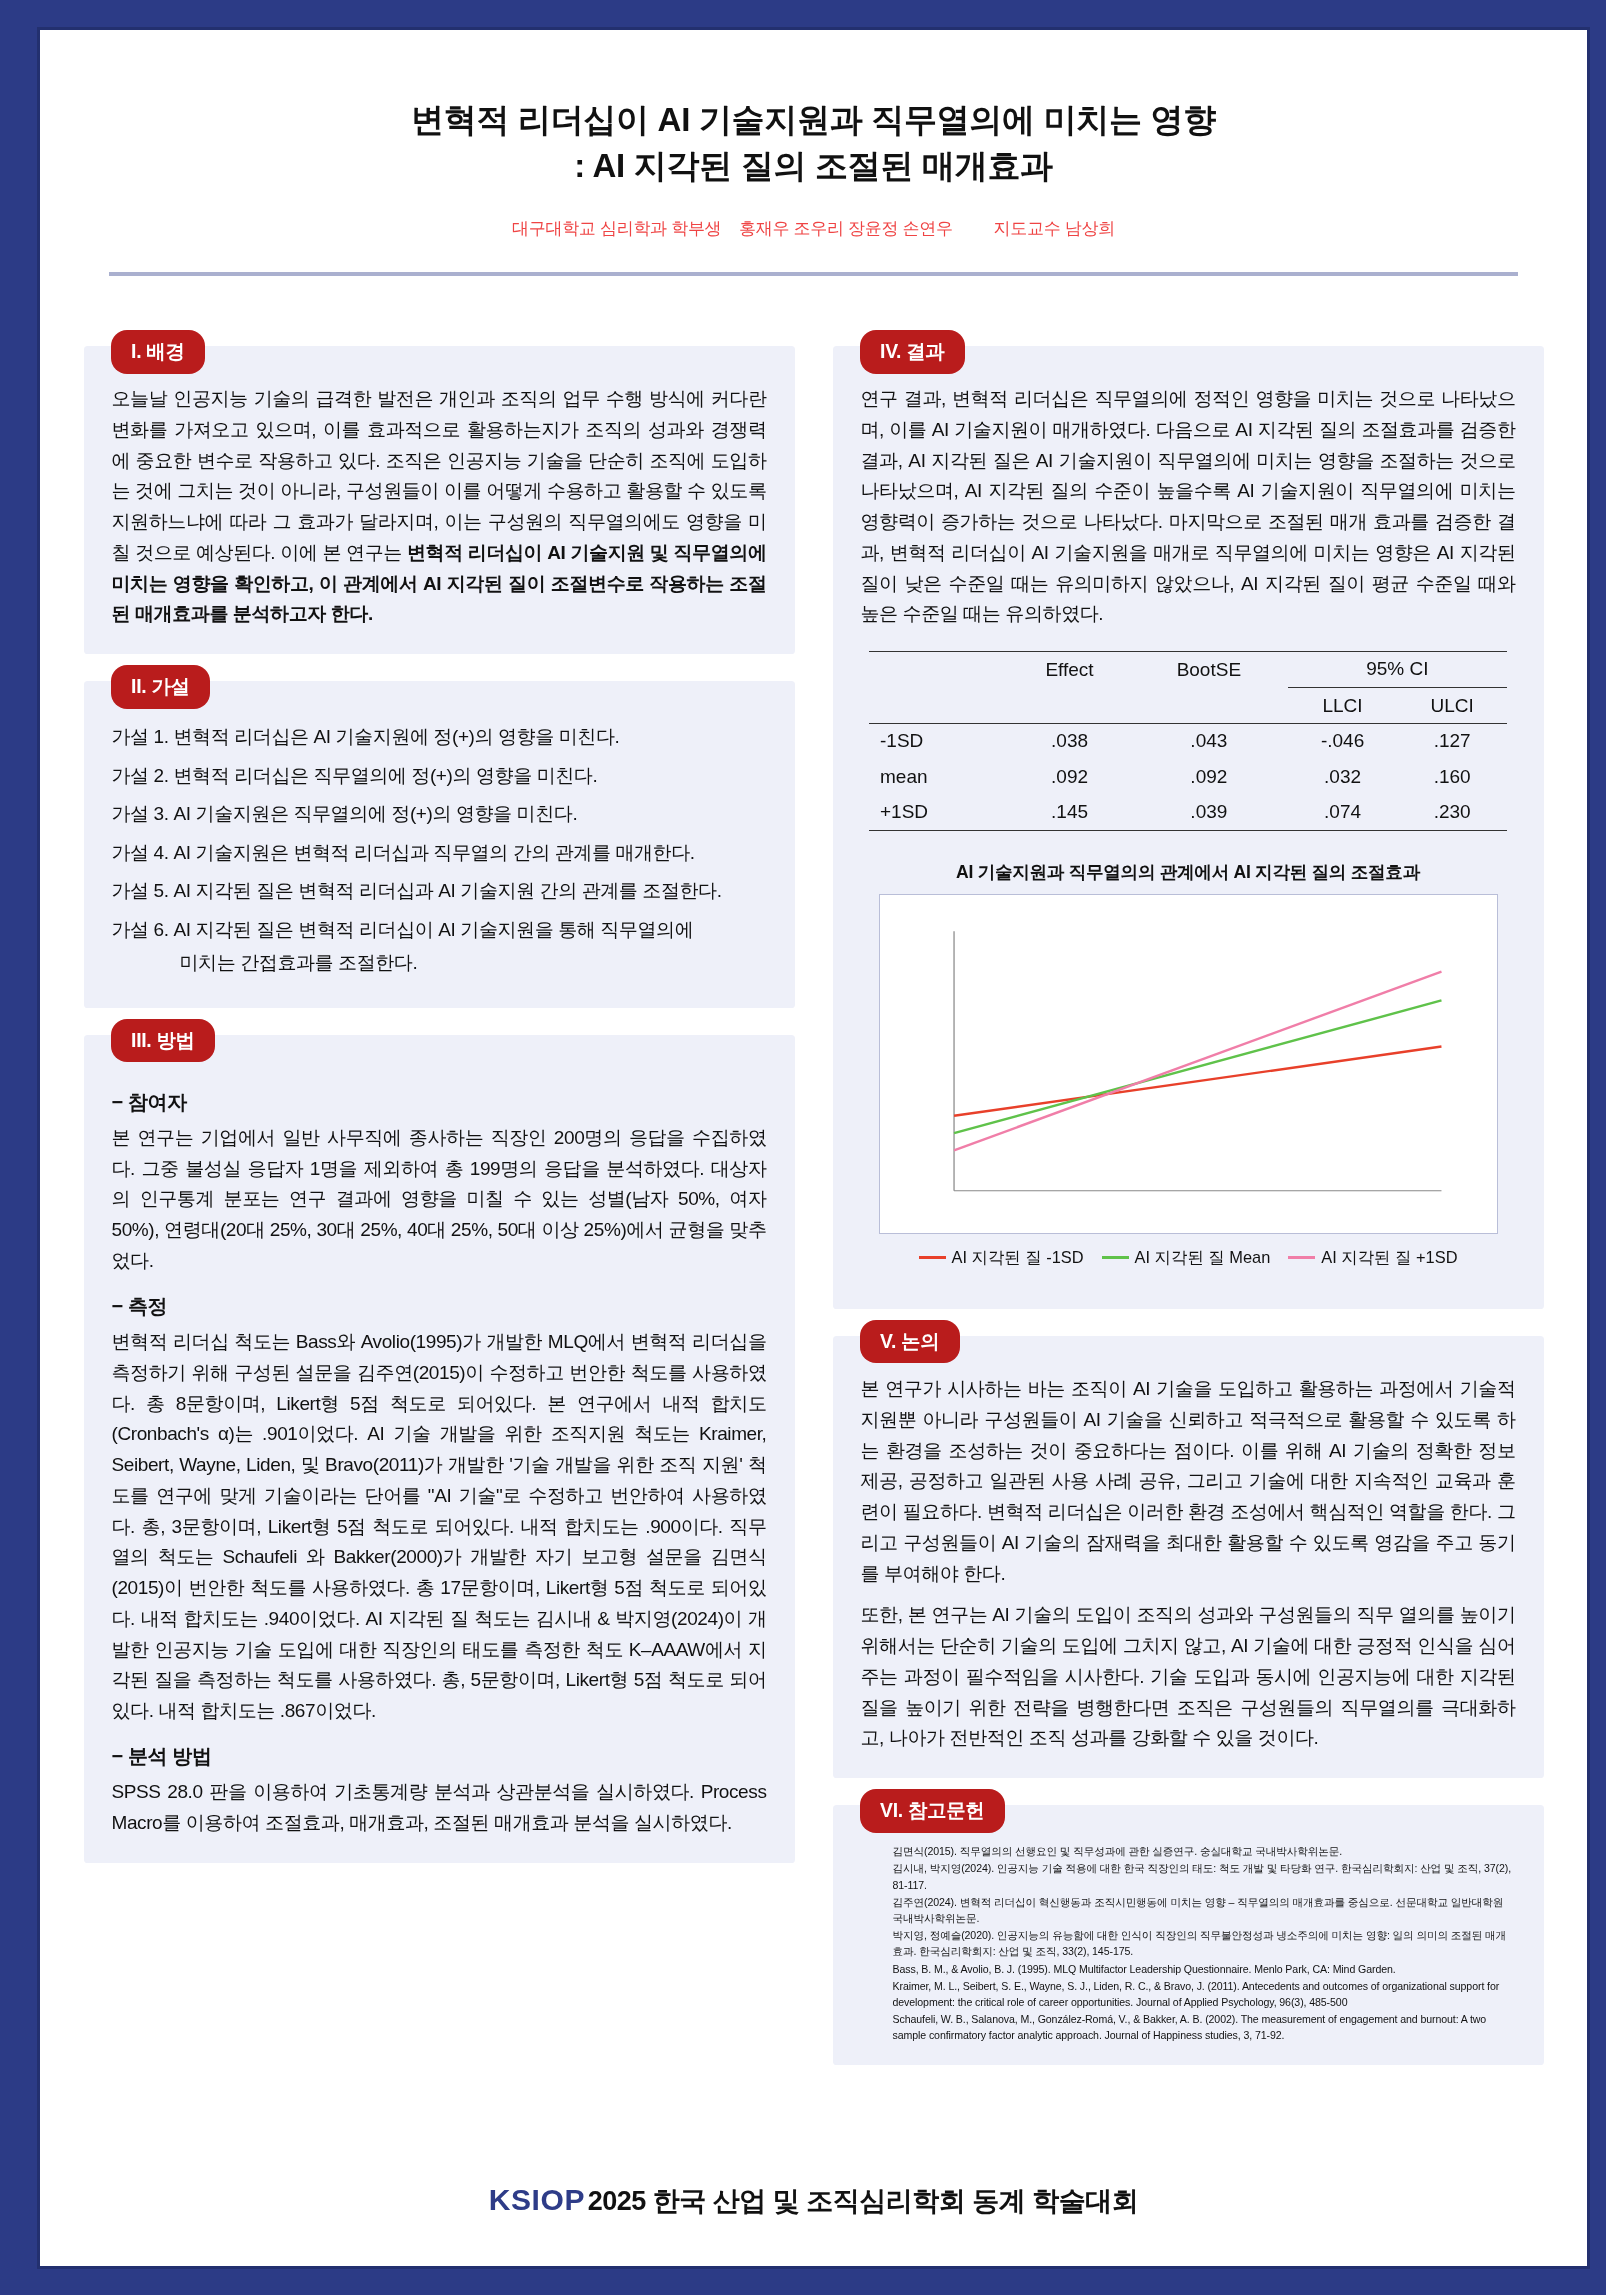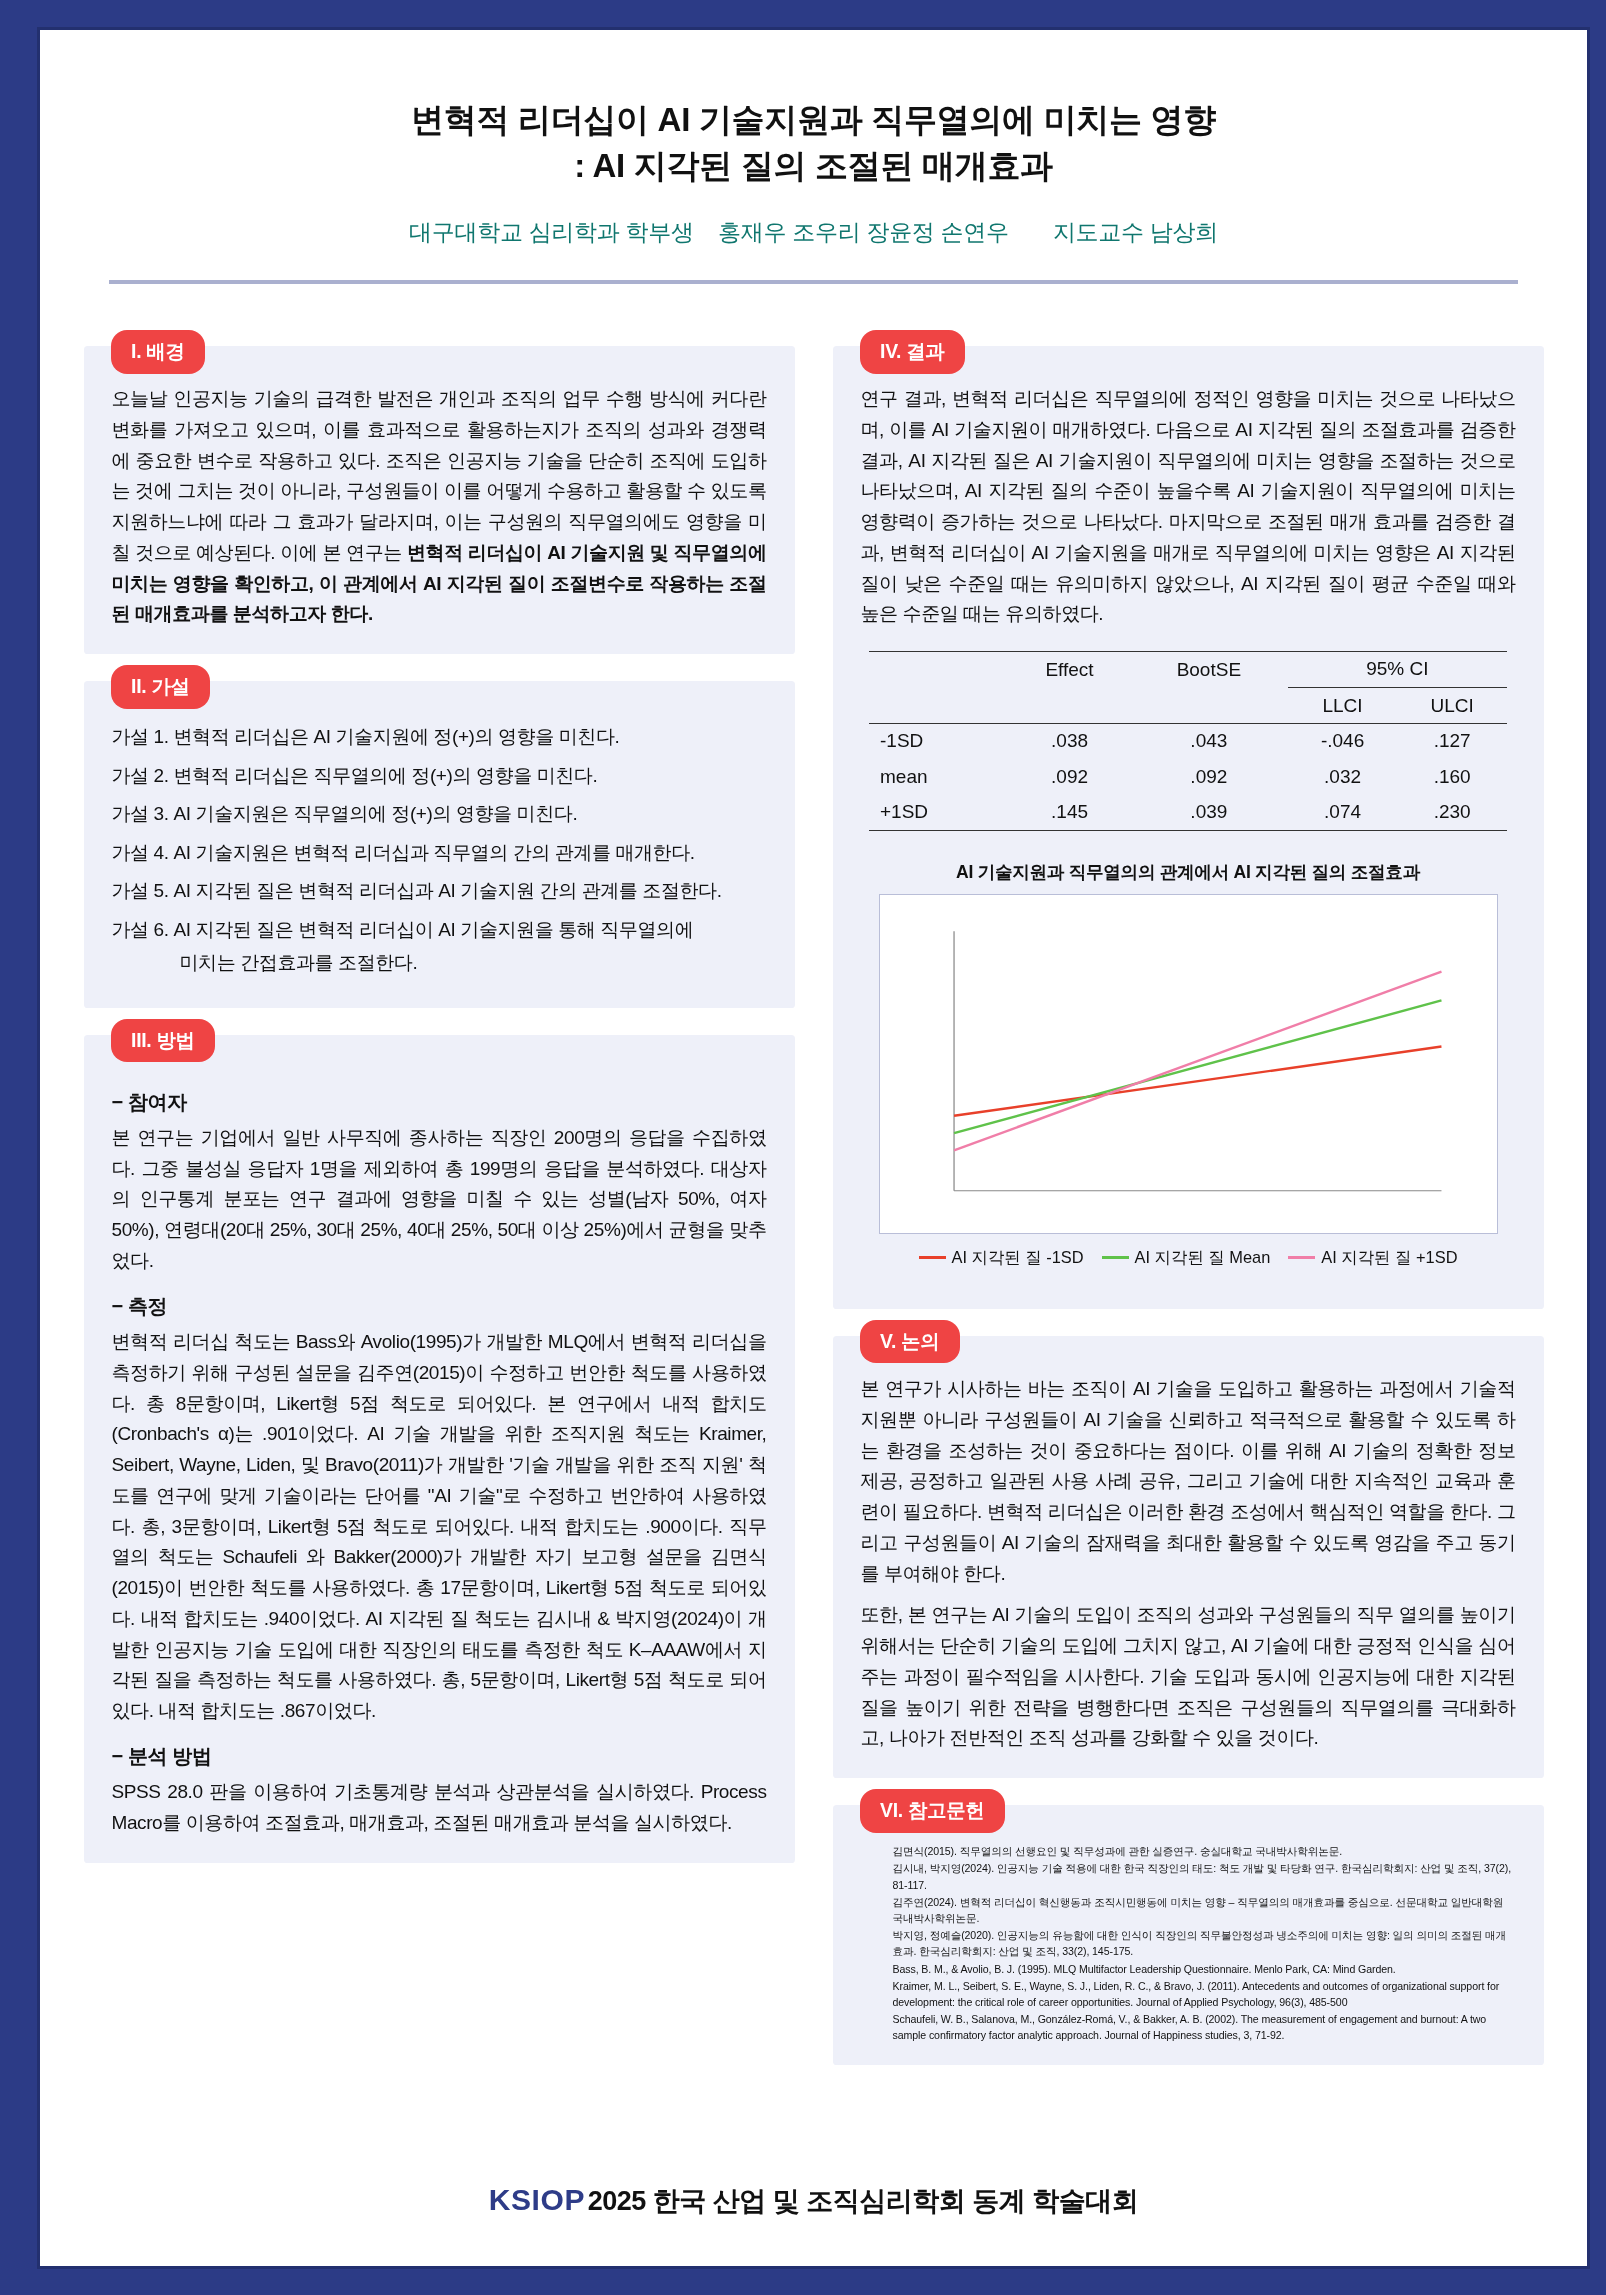--- a/index.html
+++ b/index.html
@@ -18,21 +18,21 @@
     border: 3.6px solid #23306f;
   }
   
   .header { padding-top: 67px; text-align: center; }
   .title {
     font-size: 33px; font-weight: bold; color: #111; line-height: 1.38;
     letter-spacing: -0.3px;
   }
   .authors {
     margin-top: 29px;
-    font-size: 23px; color: #0f766e; letter-spacing: -0.3px;
+    font-size: 17px; color: #ef4444; letter-spacing: -0.3px;
   }
   .authors .gap { display:inline-block; width: 32px; }
   .hrule {
     margin: 32px auto 0 auto; width: 1409px; height: 3.6px;
     background: #aab0cf;
   }
   
   .cols {
     position: absolute; top: 316px; left: 0; width: 100%;
     display: flex; justify-content: center; gap: 38px;
@@ -41,21 +41,21 @@
   .panel {
     background: #eef0f9;
     border-radius: 3.6px;
     padding: 38px 28px 24px 28px;
     margin-bottom: 27px;
     position: relative;
   }
   .panel.tight { padding-bottom: 20.6px; }
   .sect-tag {
     position: absolute; top: -16px; left: 27px;
-    background: #ef4444; color: #fff;
+    background: #b91c1c; color: #fff;
     font-size: 19.4px; font-weight: bold;
     padding: 8px 20.6px 8.5px 20.6px;
     border-radius: 16px;
     letter-spacing: -0.3px;
   }
   p.body {
     font-size: 19px; line-height: 1.62; text-align: justify;
     margin: 0 0 11px 0; letter-spacing: -0.4px;
   }
   p.body:last-child { margin-bottom: 0; }

